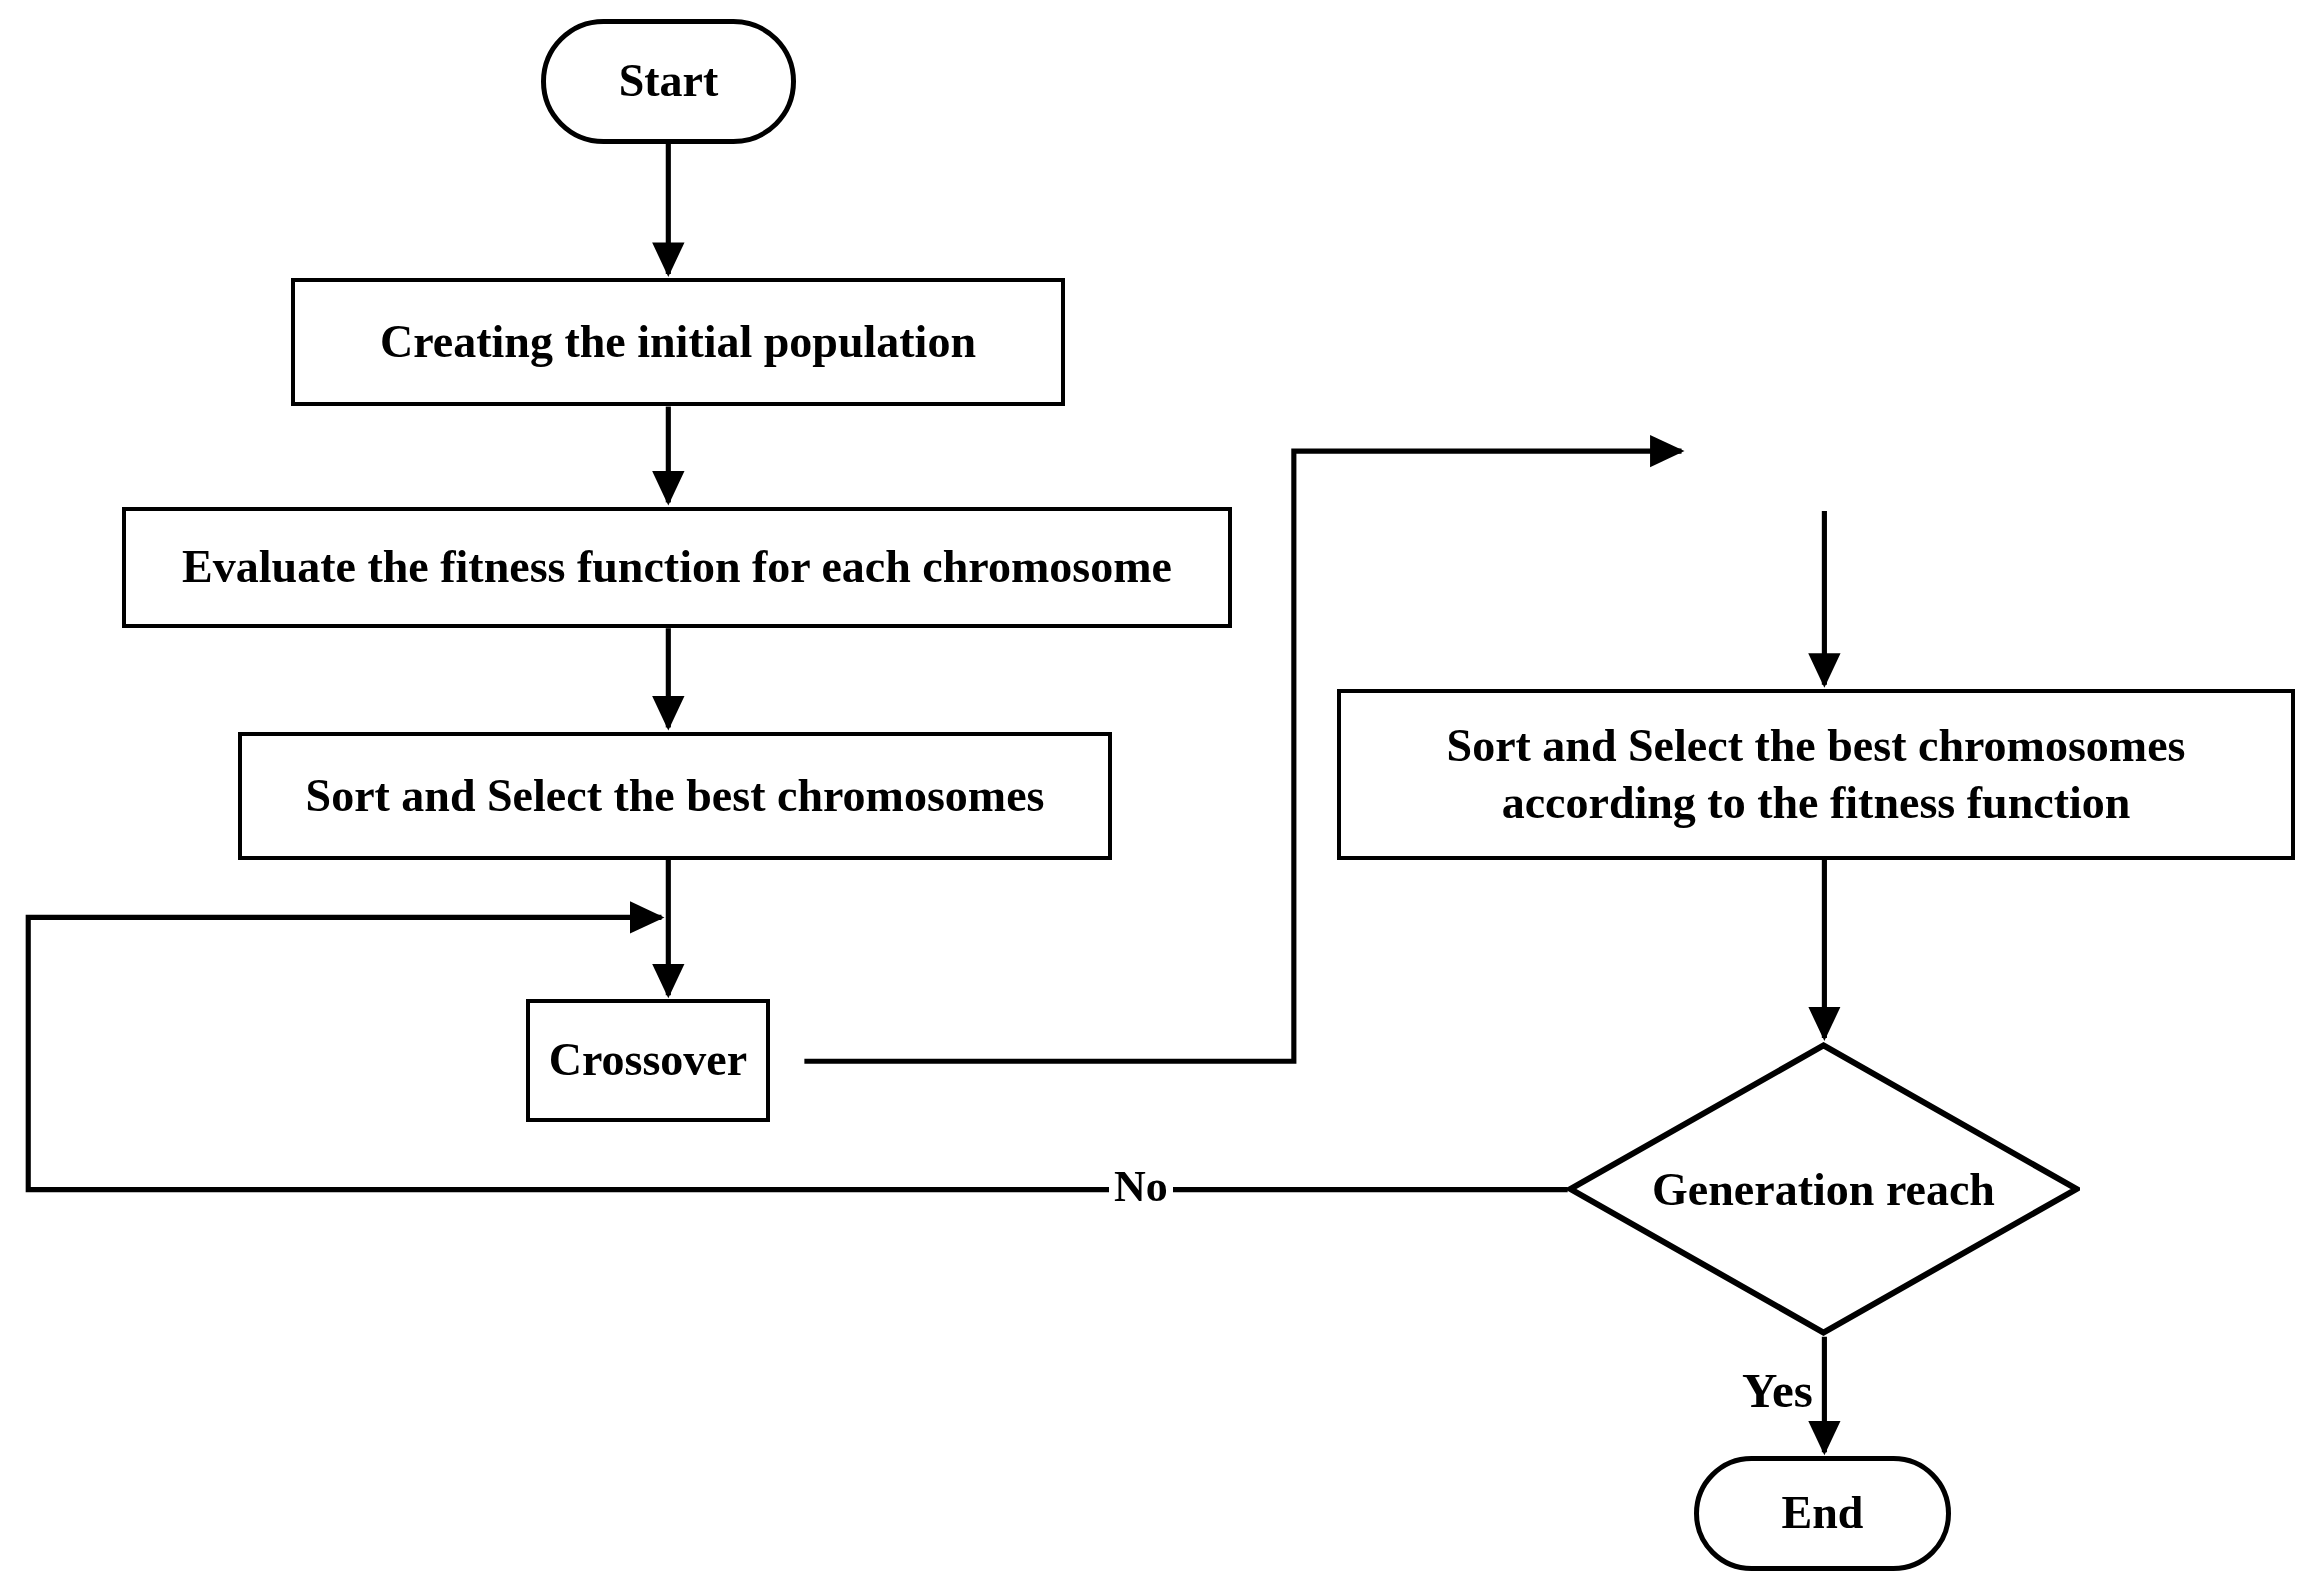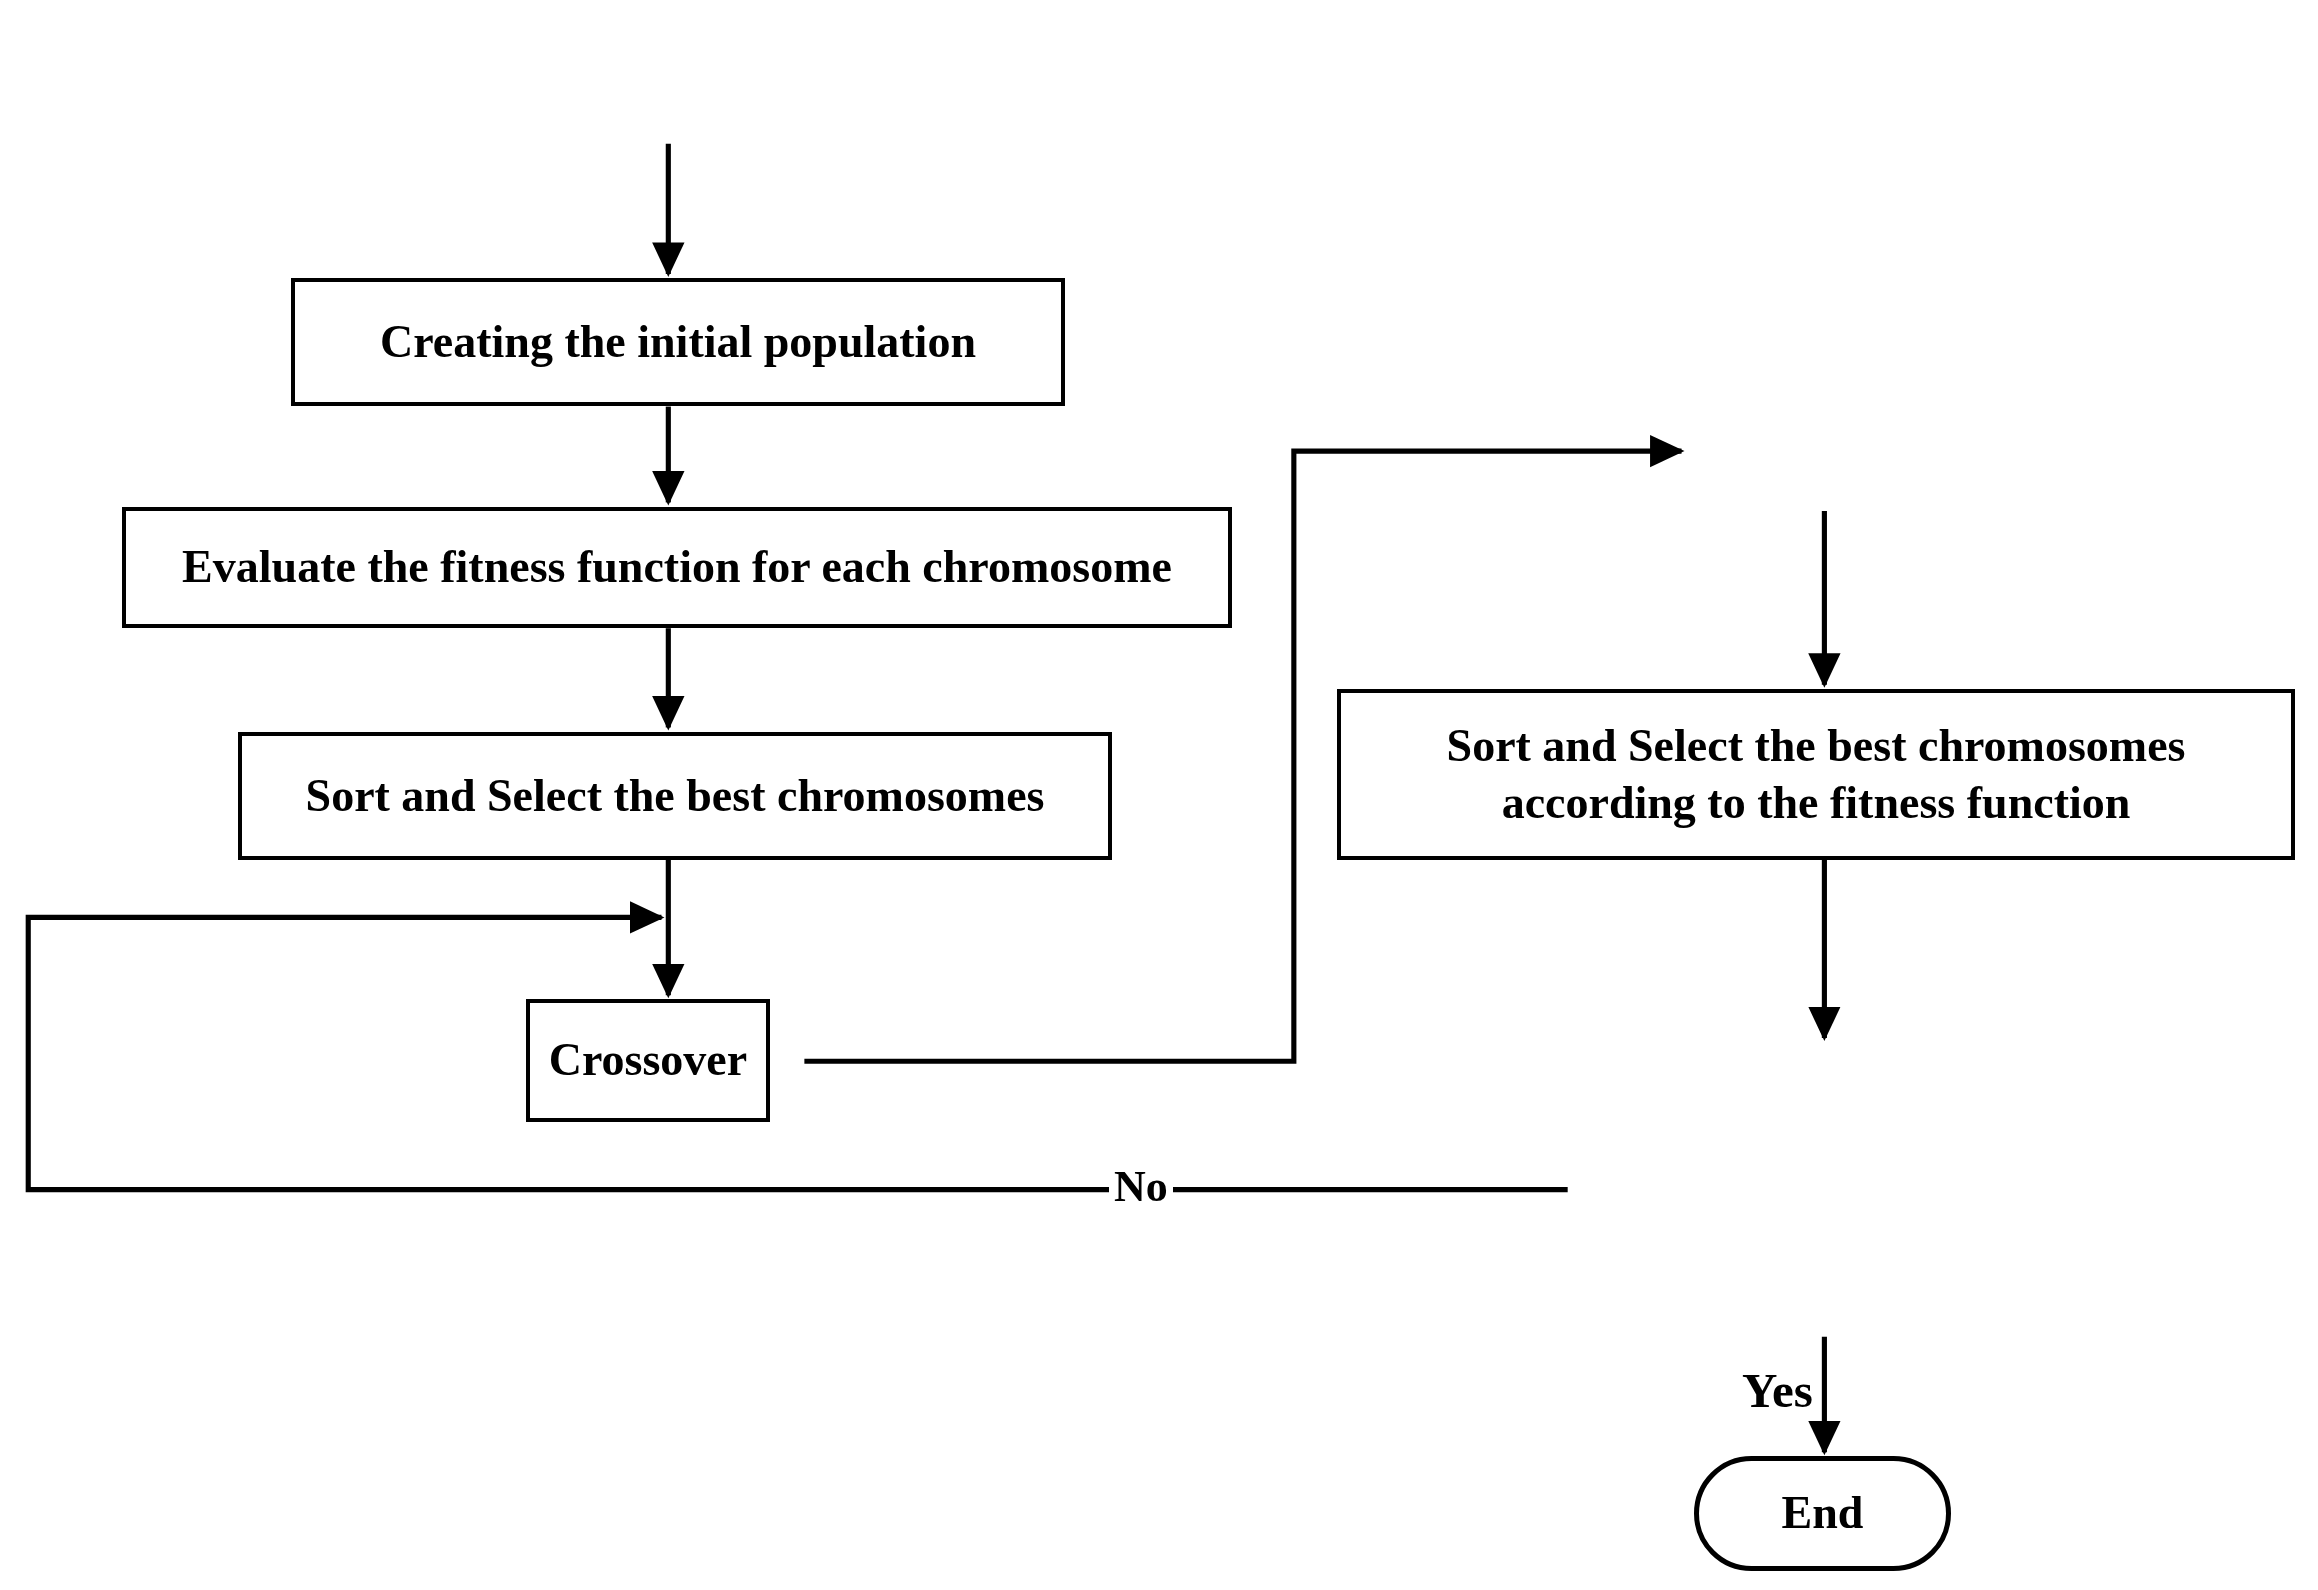--- a/index.html
+++ b/index.html
@@ -127,20 +127,23 @@
 
       <line x1="2132" y1="1005" x2="2132" y2="1213" marker-end="url(#arrow)"></line>
 
       <polyline points="1832,1390 33,1390 33,1072 773,1072" marker-end="url(#arrow)"></polyline>
 
       <line x1="2132" y1="1562" x2="2132" y2="1697" marker-end="url(#arrow)"></line>
 
     </g>
   </svg>
 
+  <div class="node terminal" id="node-start">
+    <span class="node-label">Start</span>
+  </div>
 
   <div class="node process" id="node-evaluate">
     <span class="node-label">Evaluate the fitness function for each chromosome</span>
   </div>
 
   <div class="node process" id="node-create">
     <span class="node-label">Creating the initial population</span>
   </div>
 
   <div class="node process" id="node-sortselect">
@@ -150,20 +153,28 @@
   <div class="node process" id="node-crossover">
     <span class="node-label">Crossover</span>
   </div>
 
 
   <div class="node process" id="node-sortfitness">
     <span class="node-label">Sort and Select the best chromosomes
 according to the fitness function</span>
   </div>
 
+  <div class="diamond-wrap" id="node-decision">
+    <svg width="513" height="294" viewBox="0 0 600 344" xmlns="http://www.w3.org/2000/svg">
+      <polygon points="300,4 596,172 300,340 4,172" fill="#ffffff" stroke="#000000" stroke-width="7" stroke-linejoin="miter"></polygon>
+    </svg>
+    <div class="diamond-label">
+      <span>Generation reach</span>
+    </div>
+  </div>
 
   <div class="node terminal" id="node-end">
     <span class="node-label">End</span>
   </div>
 
   <div class="edge-label" id="label-no">No</div>
 
   <div class="edge-label" id="label-yes">Yes</div>
 
 </div>

